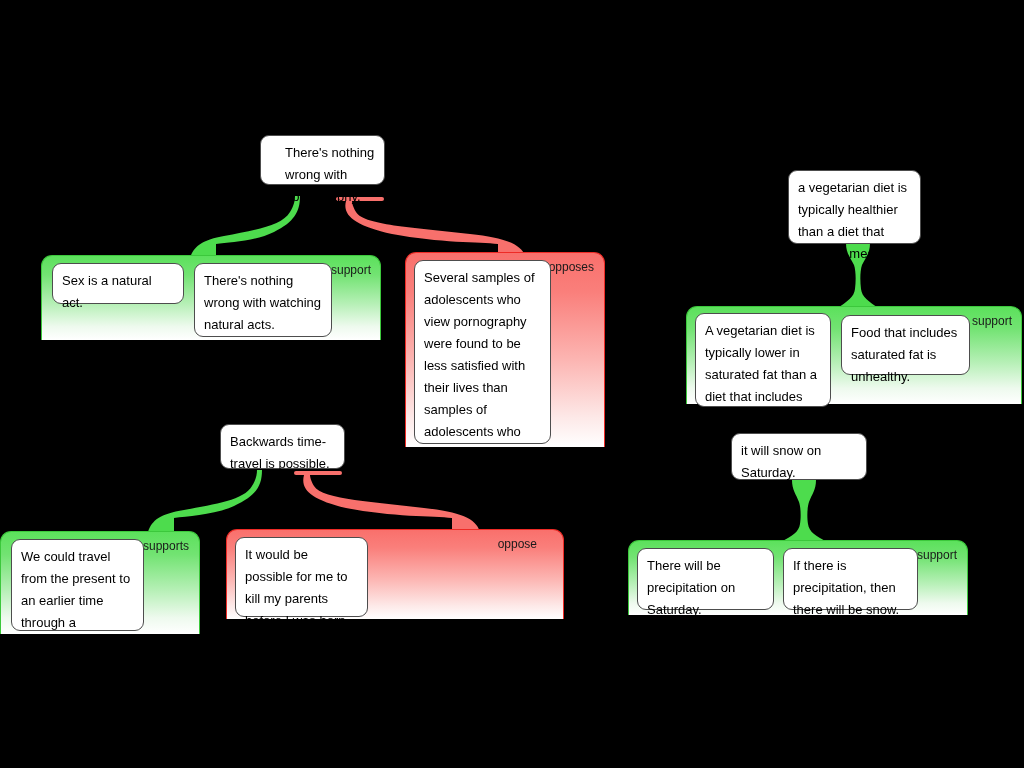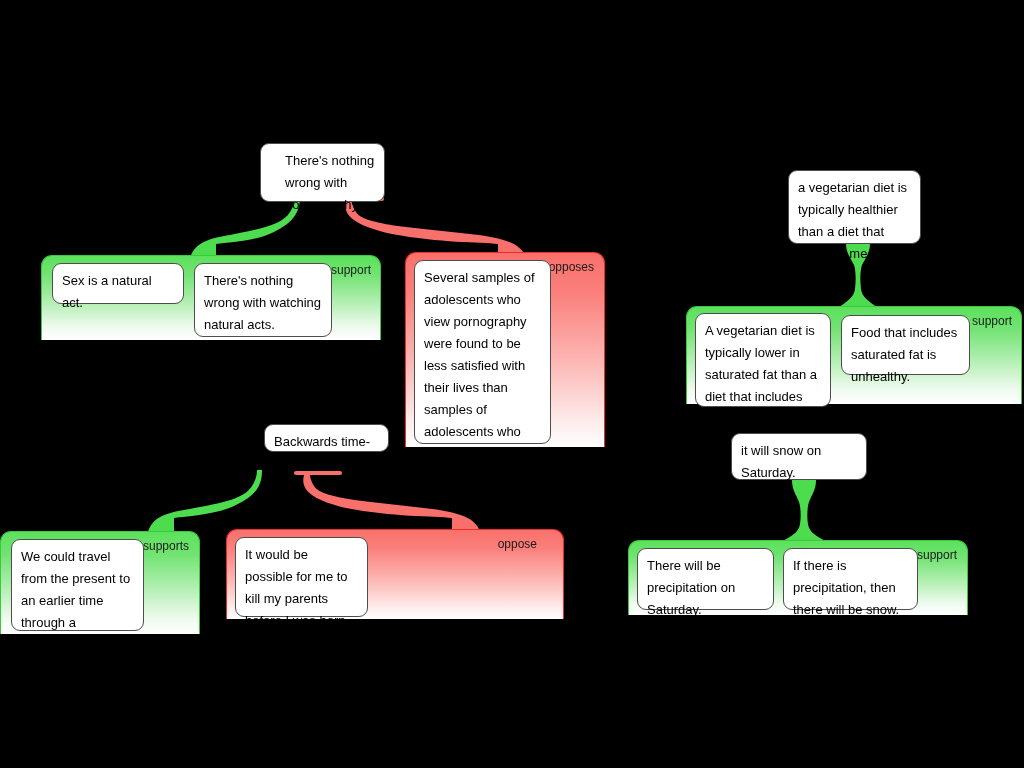--- a/index.html
+++ b/index.html
@@ -90,21 +90,21 @@
     <span class="group-label" style="right:9px;">support</span>
   </div>
   <div class="card" style="left:52px; top:263px; width:132px; height:41px;">Sex is a natural act.</div>
   <div class="card" style="left:194px; top:263px; width:138px; height:74px;">There's nothing wrong with watching natural acts.</div>
 
   <div class="group oppose" style="left:405px; top:252px; width:200px; height:195px;">
     <span class="group-label" style="right:10px;">opposes</span>
   </div>
   <div class="card" style="left:414px; top:260px; width:137px; height:184px;">Several samples of adolescents who view pornography were found to be less satisfied with their lives than samples of adolescents who didn't view pornography.</div>
 
-  <div class="card" style="left:260px; top:143px; width:125px; height:59px;padding-left:24px;">There's nothing wrong with pornography.</div>
+  <div class="card" style="left:260px; top:135px; width:125px; height:50px;padding-left:24px;">There's nothing wrong with pornography.</div>
 
   <div class="connector" style="left:100px; top:470px; width:190px; height:62px;">
     <svg width="190" height="62" viewBox="0 0 190 62">
       <path d="M 162 0 C 162 16, 156 26, 134 36 C 114 45, 88 46, 74 48
                L 74 62 L 48 62 C 52 50, 60 44, 84 40 C 116 34, 144 30, 152 16
                C 156 10, 157 4, 157 0 Z" fill="#4ddc4d"></path>
     </svg>
   </div>
 
   <div class="connector" style="left:288px; top:470px; width:210px; height:62px;">
@@ -119,21 +119,21 @@
   <div class="group support" style="left:0px; top:531px; width:200px; height:103px;">
     <span class="group-label" style="right:10px;">supports</span>
   </div>
   <div class="card" style="left:11px; top:539px; width:133px; height:92px;">We could travel from the present to an earlier time through a wormhole.</div>
 
   <div class="group oppose" style="left:226px; top:529px; width:338px; height:90px;">
     <span class="group-label" style="right:26px;text-align:center;">oppose</span>
   </div>
   <div class="card" style="left:235px; top:537px; width:133px; height:80px;">It would be possible for me to kill my parents before I was born.</div>
 
-  <div class="card" style="left:220px; top:424px; width:125px; height:28px;margin-left:44px;">Backwards time-travel is possible.</div>
+  <div class="card" style="left:220px; top:424px; width:125px; height:45px;">Backwards time-travel is possible.</div>
 
   <div class="connector" style="left:828px; top:243px; width:60px; height:66px;">
     <svg width="60" height="66" viewBox="0 0 60 66">
       <path d="M 18 0 C 18 10, 22 14, 26 22 C 28 28, 28 38, 27 46
                C 26 54, 20 58, 8 66 L 52 66 C 40 58, 34 54, 33 46
                C 32 38, 32 28, 34 22 C 38 14, 42 10, 42 0 Z" fill="#4ddc4d"></path>
     </svg>
   </div>
 
   <div class="group support" style="left:686px; top:306px; width:336px; height:98px;">

